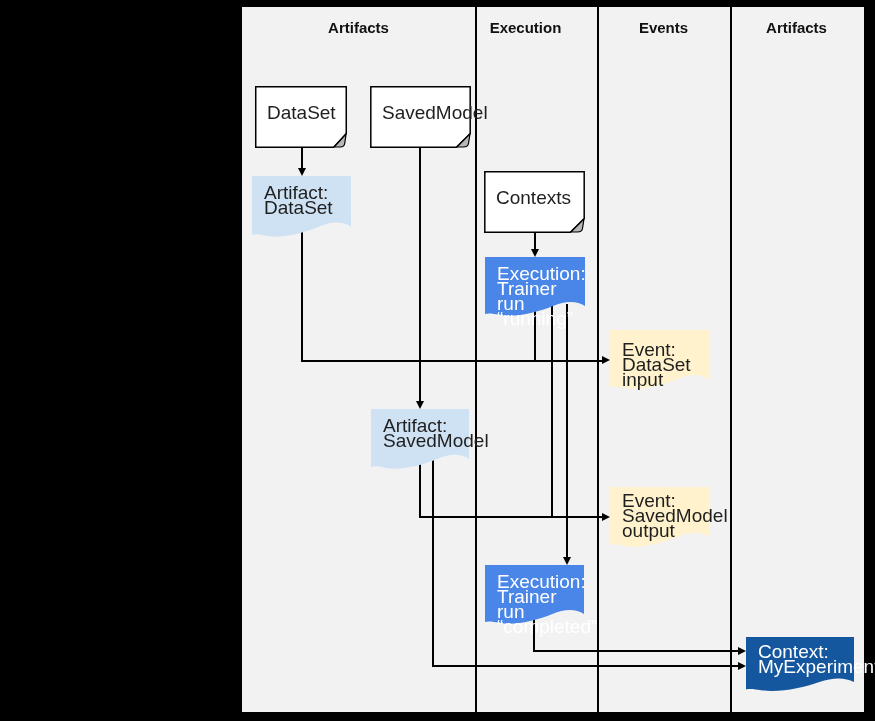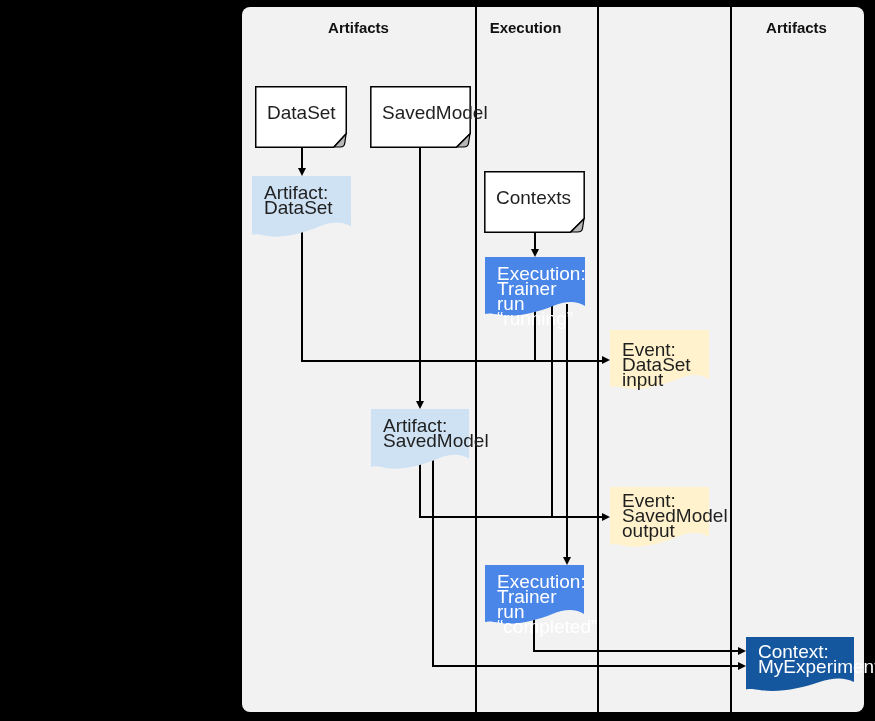--- a/index.html
+++ b/index.html
@@ -4,21 +4,20 @@
 <style>
   html,body{margin:0;padding:0;}
   body{
     width:875px;height:721px;position:relative;overflow:hidden;
     background:#000;
     font-family:"Liberation Sans",sans-serif;
   }
   .canvas{
     position:absolute;left:242px;top:7px;width:622px;height:705px;
     background:var(--bg,#f2f2f2);
-    border-radius:8px;
   }
   .divider{
     position:absolute;top:0;width:1.5px;height:705px;
     background:var(--line,#000);
   }
   .col-header{
     position:absolute;top:10px;text-align:center;
     font-size:15px;font-weight:700;line-height:22px;color:#111;
   }
   
@@ -52,20 +51,21 @@
 <body>
 
 <div class="canvas">
 
   <div class="divider" style="left:233px"></div>
   <div class="divider" style="left:355px"></div>
   <div class="divider" style="left:488px"></div>
 
   <div class="col-header" style="left:0;width:233px">Artifacts</div>
   <div class="col-header" style="left:233px;width:101px">Execution</div>
+  <div class="col-header" style="left:355px;width:133px">Events</div>
   <div class="col-header" style="left:488px;width:133px">Artifacts</div>
 
   <div class="vl" style="left:59px;top:141px;height:20px"></div>
   <div class="ah-down" style="left:55.5px;top:161px"></div>
 
   <div class="vl" style="left:177px;top:141px;height:253px"></div>
   <div class="ah-down" style="left:173.5px;top:394px"></div>
 
   <div class="vl" style="left:292px;top:226px;height:16px"></div>
   <div class="ah-down" style="left:288.5px;top:242px"></div>

